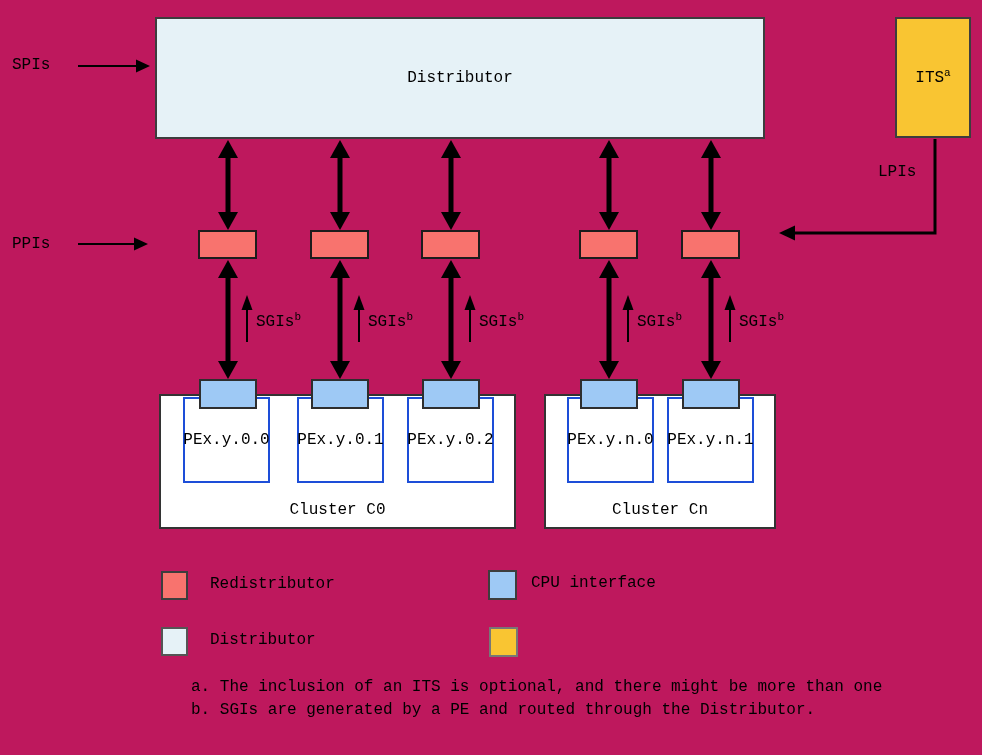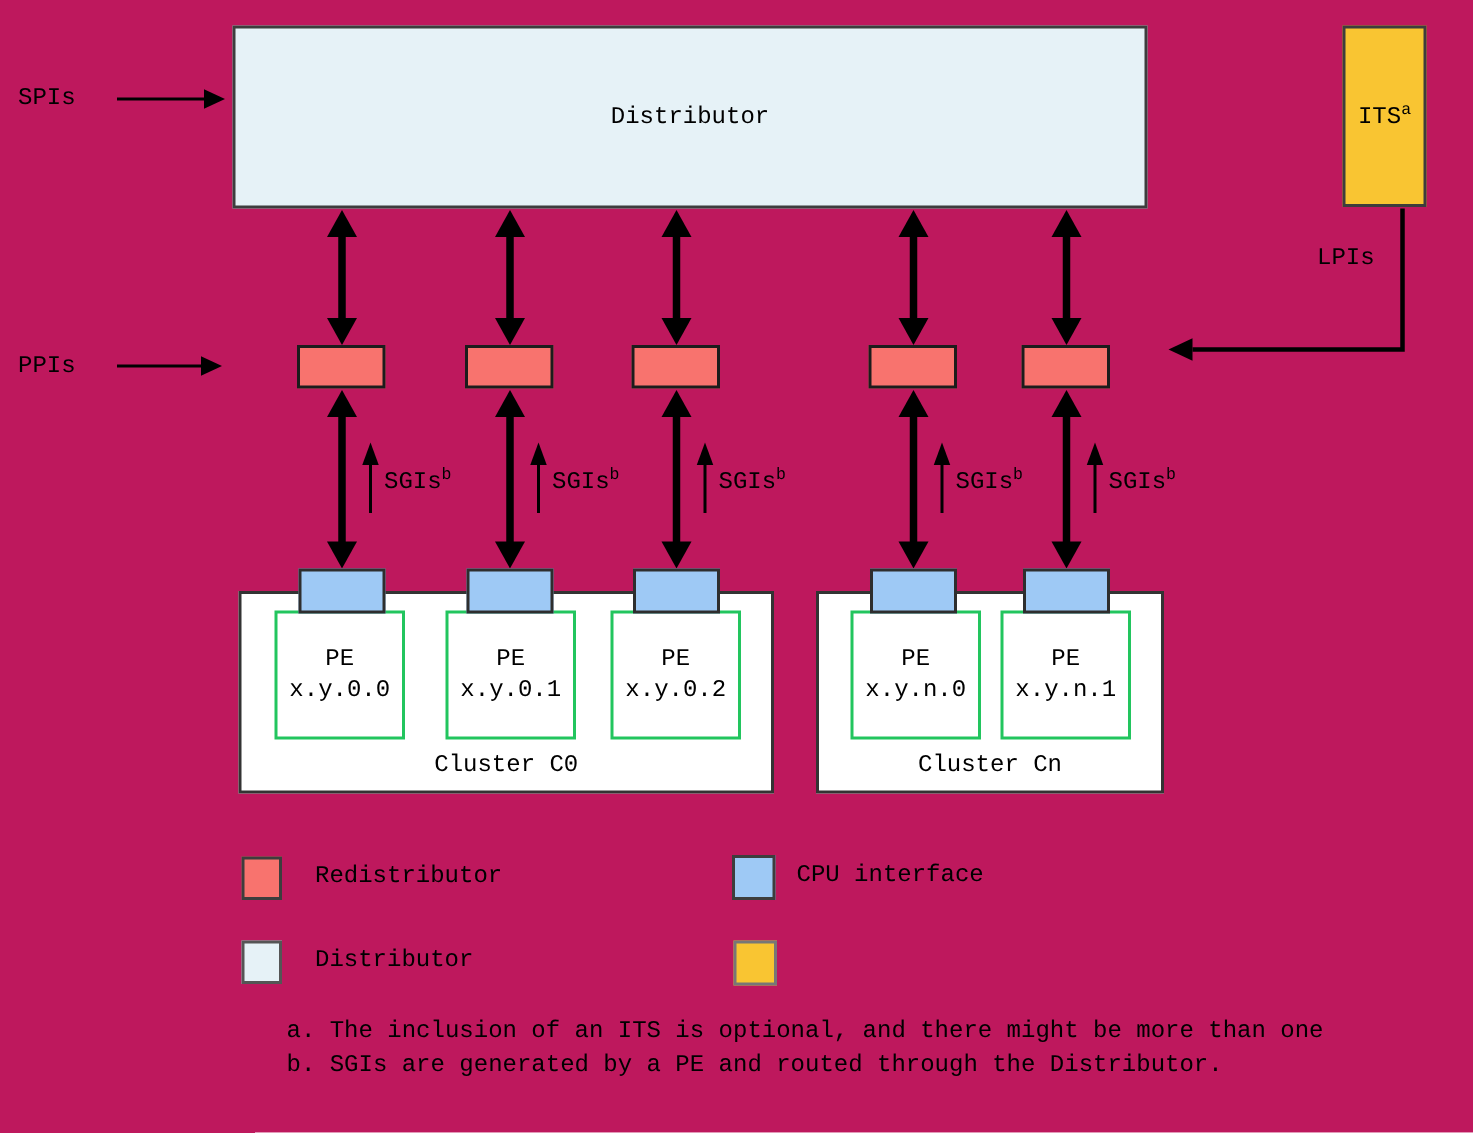--- a/index.html
+++ b/index.html
@@ -6,29 +6,29 @@
   .stage {
     position:relative; width:982px; height:755px; background:#be185d;
     font-family:Liberation Mono, monospace; color:#000; overflow:hidden;
   }
   .box {
     position:absolute; box-sizing:border-box;
     display:flex; align-items:center; justify-content:center;
     font-size:16px; text-align:center;
   }
   .distributor-box { left:155px; top:17px; width:610px; height:122px; background:#e6f2f7; border:2px solid #3d3d3d; }
-  .its-box { left:895px; top:17px; width:56px; height:121px; background:#f9c532; border:2px solid #3d3d3d; z-index:2; }
+  .its-box { left:895px; top:17px; width:76px; height:121px; background:#f9c532; border:2px solid #3d3d3d; z-index:2; }
   .redis-box { top:230px; width:59px; height:29px; background:#f8736e; border:2px solid #1c1c1c; z-index:1; }
   .cpu-box { top:379px; width:58px; height:30px; background:#9ec9f5; border:2px solid #2e2e2e; z-index:4; }
   .cluster-box { top:394px; height:135px; border:2px solid #333; background:#ffffff; z-index:1; }
   .cluster-label { position:absolute; bottom:8px; left:0; width:100%; text-align:center; font-size:16px; }
   .pe-box {
-    position:absolute; top:407px; width:87px; height:86px; box-sizing:border-box;
-    border:2px solid #22c55e; background:#ffffff; z-index:3;
-    display:flex; flex-direction:column; align-items:center; justify-content:center;
+    position:absolute; top:397px; width:87px; height:86px; box-sizing:border-box;
+    border:2px solid #1d4ed8; background:#ffffff; z-index:3;
+    display:flex; flex-direction:row; align-items:center; justify-content:center;
     font-size:16px; line-height:21px; text-align:center;
   }
   .side-label { position:absolute; font-size:16px; }
   .sgi-label { position:absolute; top:311px; font-size:16px; z-index:5; white-space:nowrap; }
   sup { font-size:11px; }
   svg.overlay { position:absolute; left:0; top:0; z-index:2; pointer-events:none; }
   .swatch { position:absolute; box-sizing:border-box; border:2px solid #3d3d3d; }
   .legend-label { position:absolute; font-size:16px; white-space:nowrap; }
   .footnotes { position:absolute; left:155px; top:676px; font-size:16px; line-height:23px;margin-left:36px; }
 </style>

